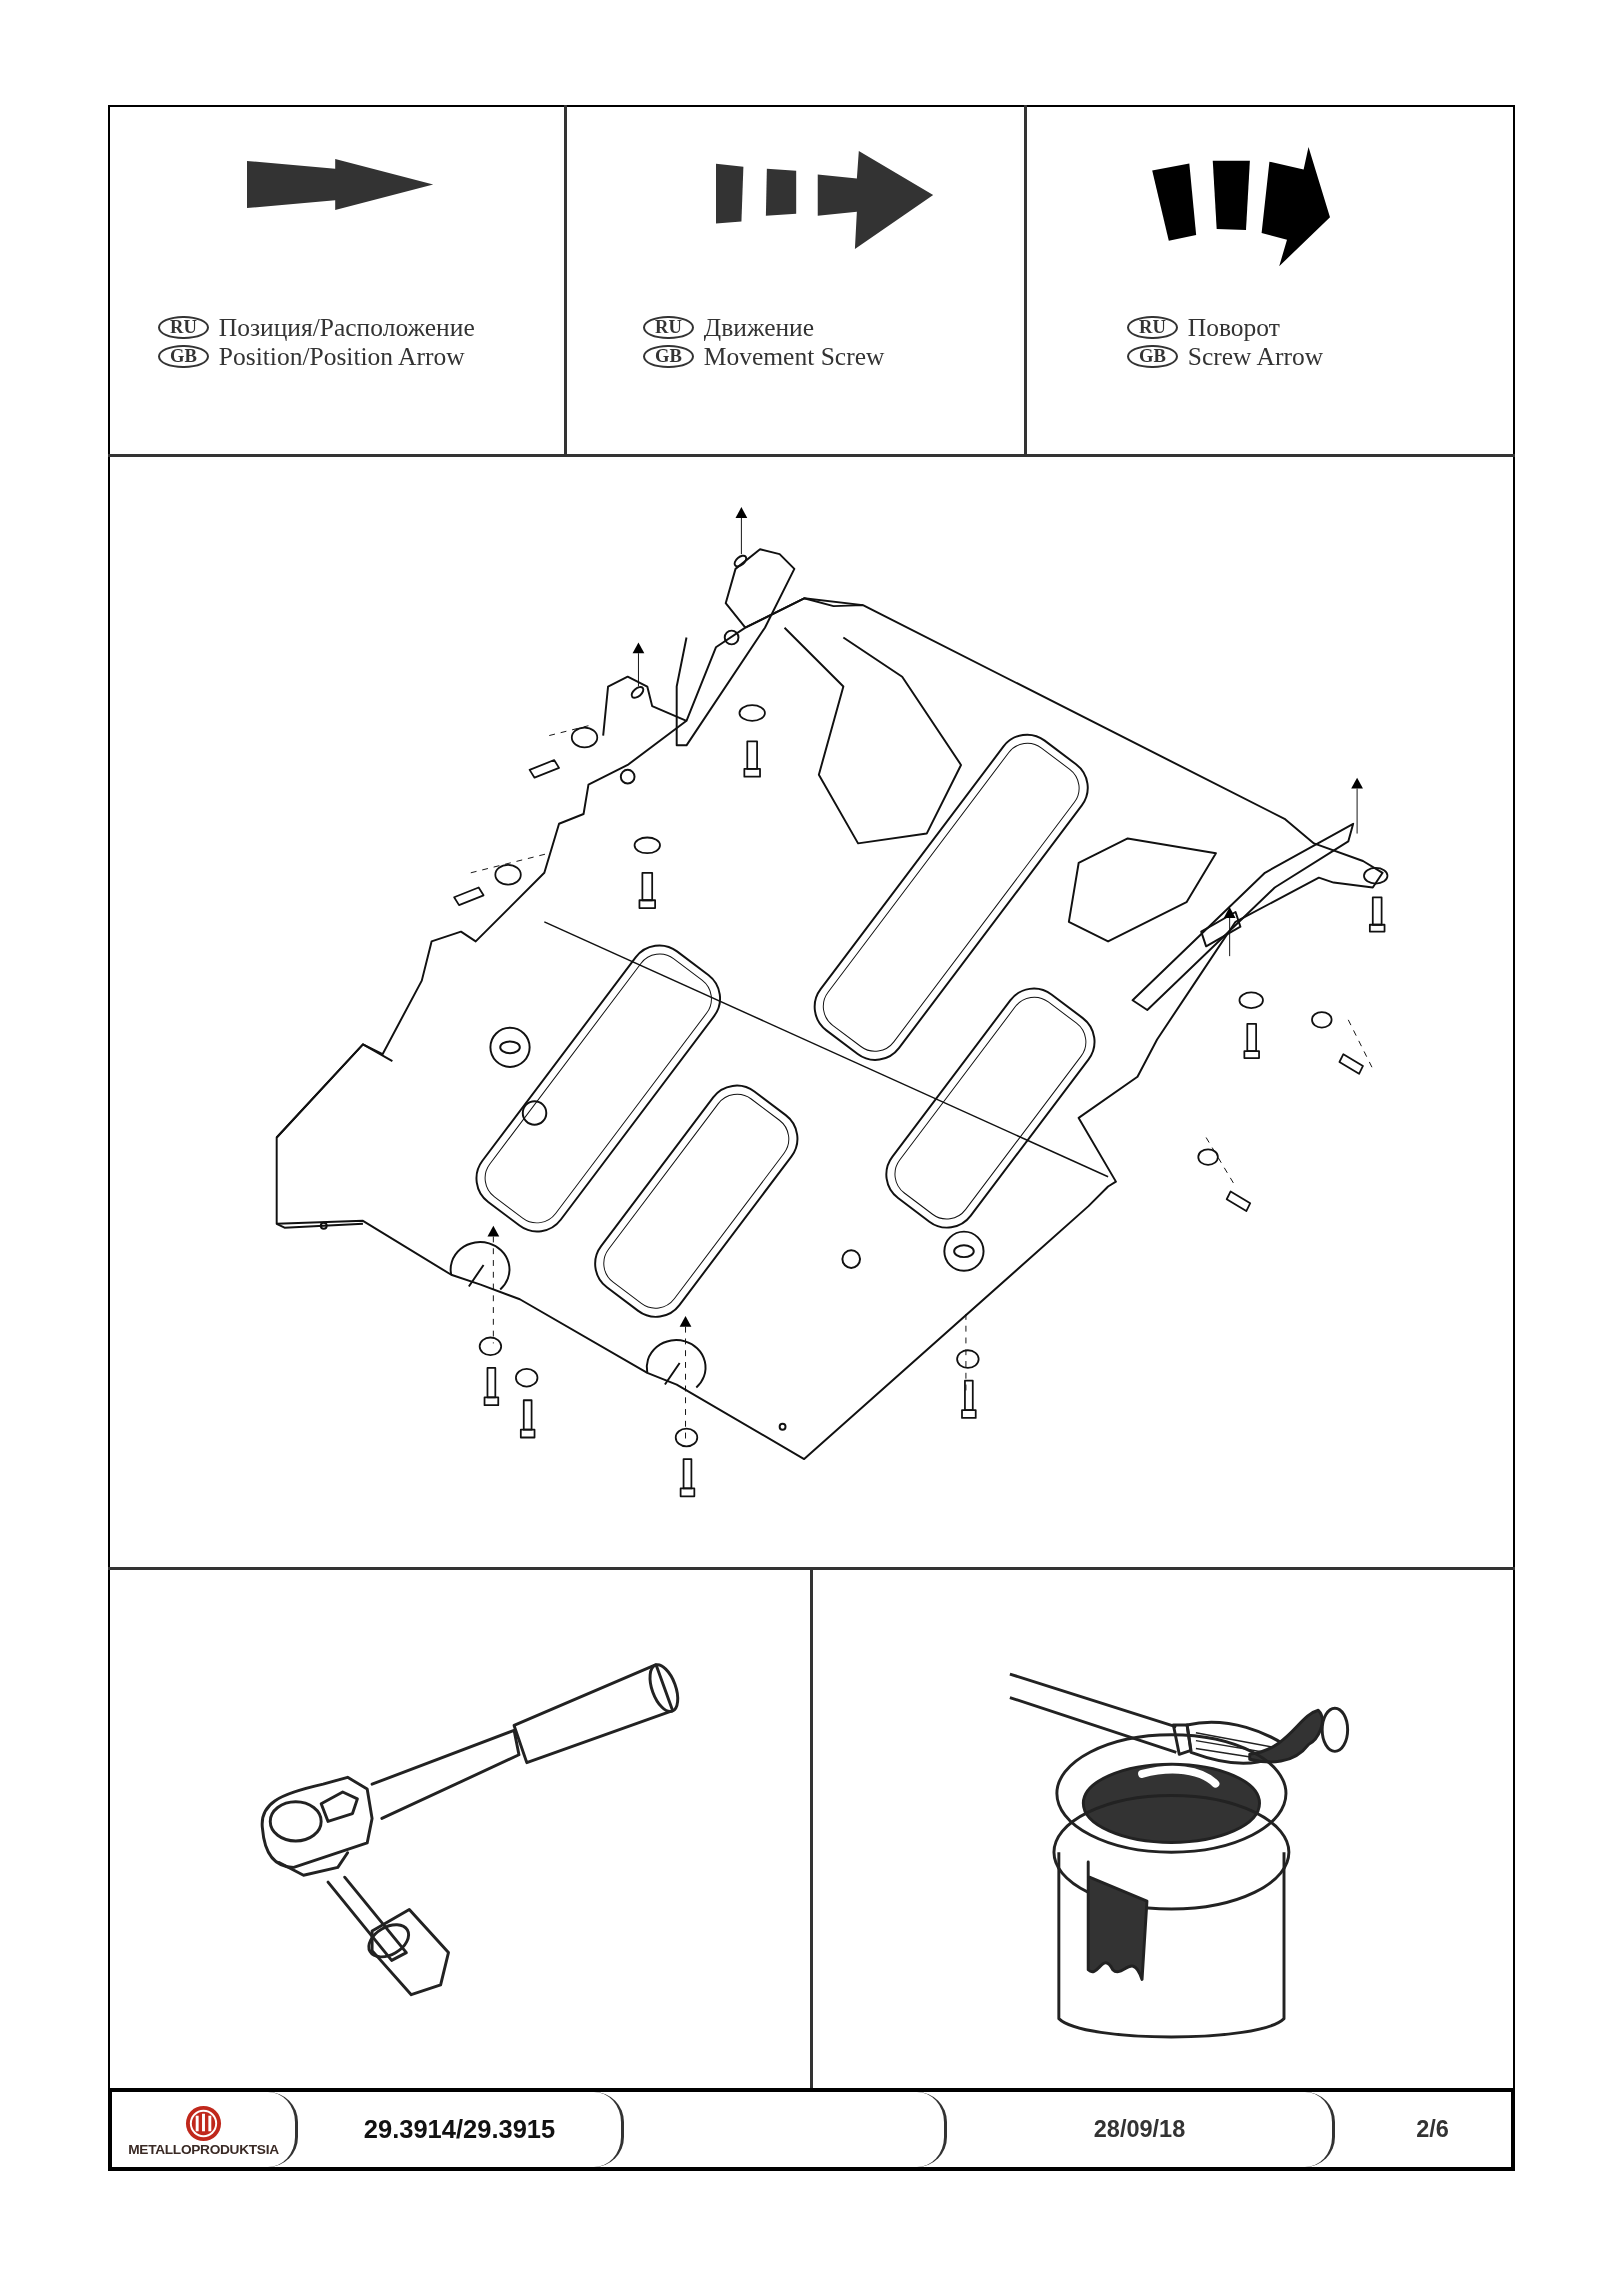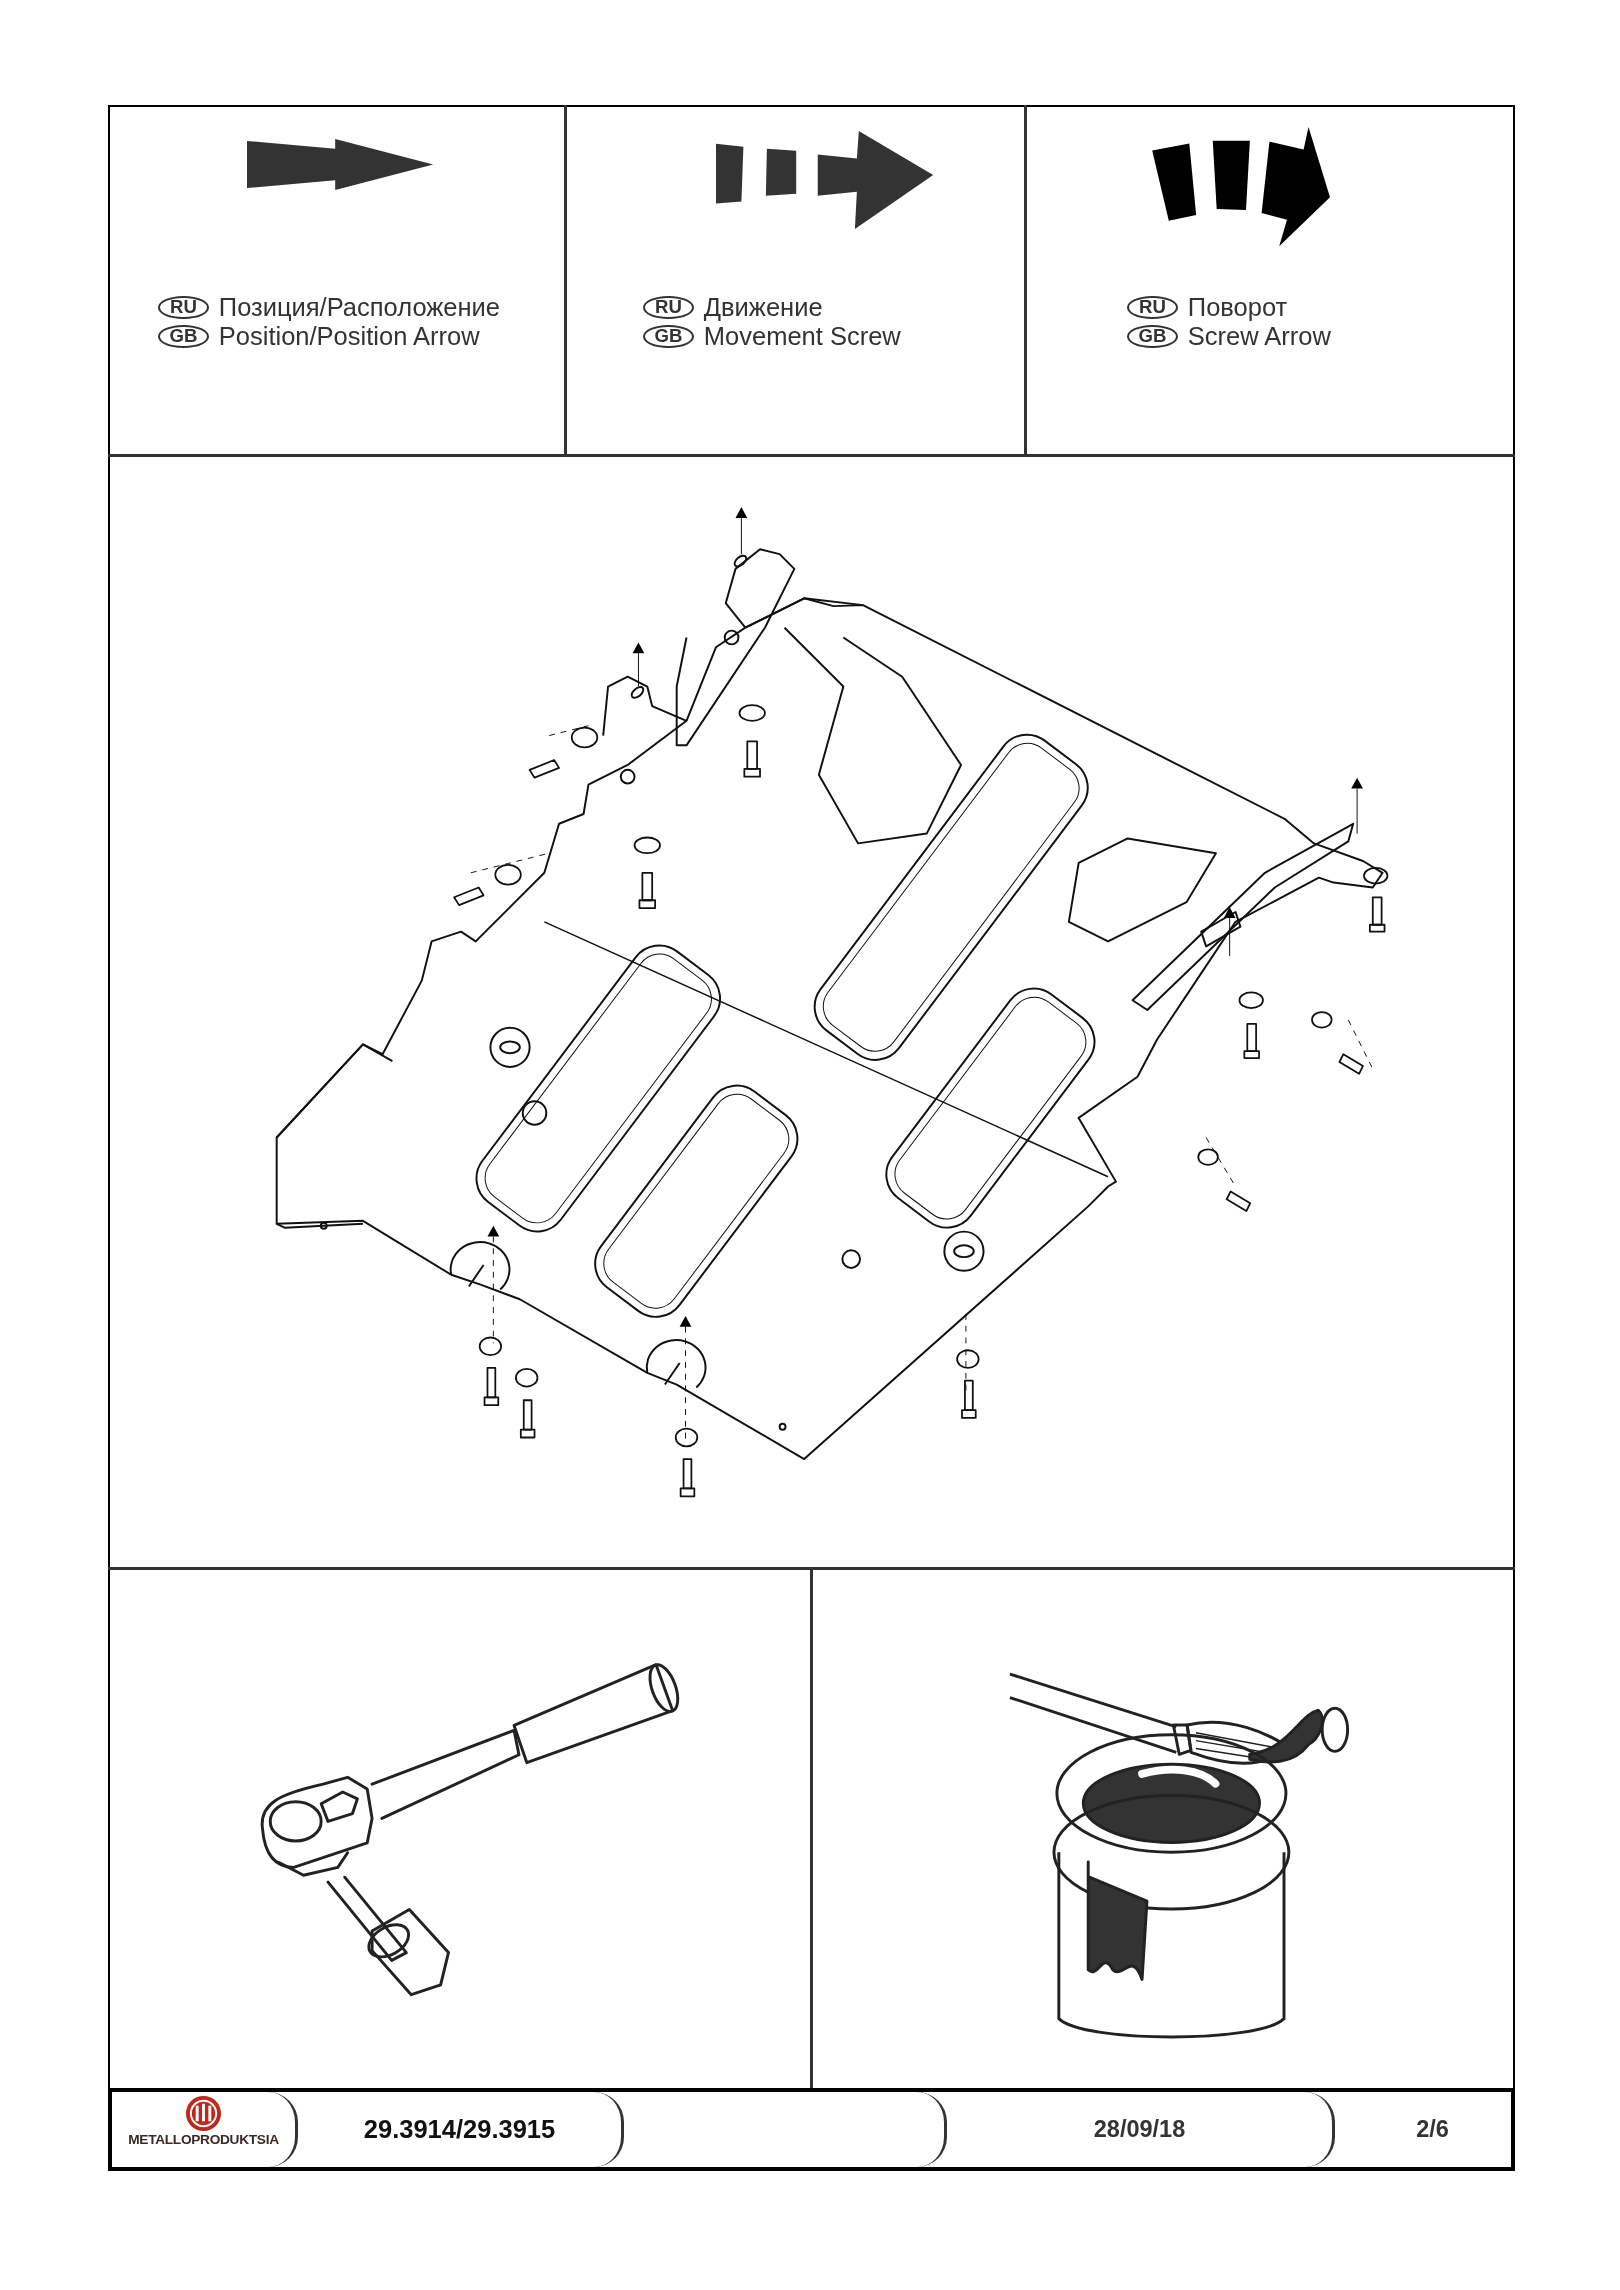--- a/index.html
+++ b/index.html
@@ -2,21 +2,21 @@
 <html><head>
 <meta charset="utf-8">
 <style>
   html, body { margin: 0; padding: 0; background: #ffffff; }
   body { width: 1620px; height: 2291px; position: relative; overflow: hidden;
          font-family: "Liberation Sans", sans-serif; color: #333333; }
   .frame { position: absolute; left: 108px; top: 105px; width: 1407px; height: 2066px;
            border: 2.9px solid #000; box-sizing: border-box; }
   .hline { position: absolute; background: #333; height: 2.9px; }
   .vline { position: absolute; background: #333; width: 2.9px; }
-  .legend-cell { position: absolute; top: 92px; height: 346px; }
+  .legend-cell { position: absolute; top: 112px; height: 346px; font-family: Liberation Serif, serif; }
   .legend-arrow { position: absolute; }
   .legend-text { position: absolute; font-size: 25.5px; line-height: 29px; color: #333; }
   .legend-row { display: flex; align-items: center; height: 29px; white-space: nowrap; }
   .lang-badge { display: inline-block; width: 51px; height: 23.5px; border: 2.9px solid #333;
                 border-radius: 50%; box-sizing: border-box; text-align: center;
                 font-size: 18.6px; line-height: 18.6px; font-weight: bold; margin-right: 9.8px; color:#333; }
   .svgbox { position: absolute; }
   .titleblock { position: absolute; left: 108px; top: 2088px; width: 1407px; height: 83px;
                 border: 4.9px solid #000; box-sizing: border-box; display: flex; border-top-width: 4.9px; }
   .tb-cell { height: 100%; box-sizing: border-box; border-right: 3.9px solid #333;
@@ -243,21 +243,21 @@
   <ellipse cx="337" cy="75" rx="13" ry="22" stroke-width="3"></ellipse>
   <ellipse cx="170" cy="140" rx="117" ry="60"></ellipse>
   <ellipse cx="170" cy="150" rx="90" ry="40" fill="#333"></ellipse>
   <path d="M140,120 C170,112 200,115 215,130" stroke="#fff" stroke-width="8" stroke-linecap="round"></path>
   <path d="M55,200 L55,370 C80,395 260,395 285,370 L285,200"></path>
   <ellipse cx="170" cy="200" rx="120" ry="58"></ellipse>
   <path d="M85,210 L85,320 C95,330 100,300 110,320 C120,330 130,300 140,330 L145,250 L85,225 Z" fill="#333"></path>
 </svg>
 
 <div class="titleblock">
-  <div class="tb-cell" style="width:186px; flex-direction:column; justify-content:flex-end; padding-bottom:20px;">
+  <div class="tb-cell" style="width:186px; flex-direction:column; justify-content:flex-end; padding-bottom:10px;">
     <svg width="37" height="37" viewBox="0 0 38 38">
       <circle cx="19" cy="19" r="18" fill="#c0281c"></circle>
       <circle cx="19" cy="19" r="14" fill="#fff"></circle>
       <circle cx="19" cy="19" r="12" fill="#c0281c"></circle>
       <rect x="11" y="11" width="3" height="16" fill="#fff"></rect>
       <rect x="17.5" y="9" width="3" height="18" fill="#fff"></rect>
       <rect x="24" y="11" width="3" height="16" fill="#fff"></rect>
     </svg>
     <span class="logo-text">METALLOPRODUKTSIA</span>
   </div>

